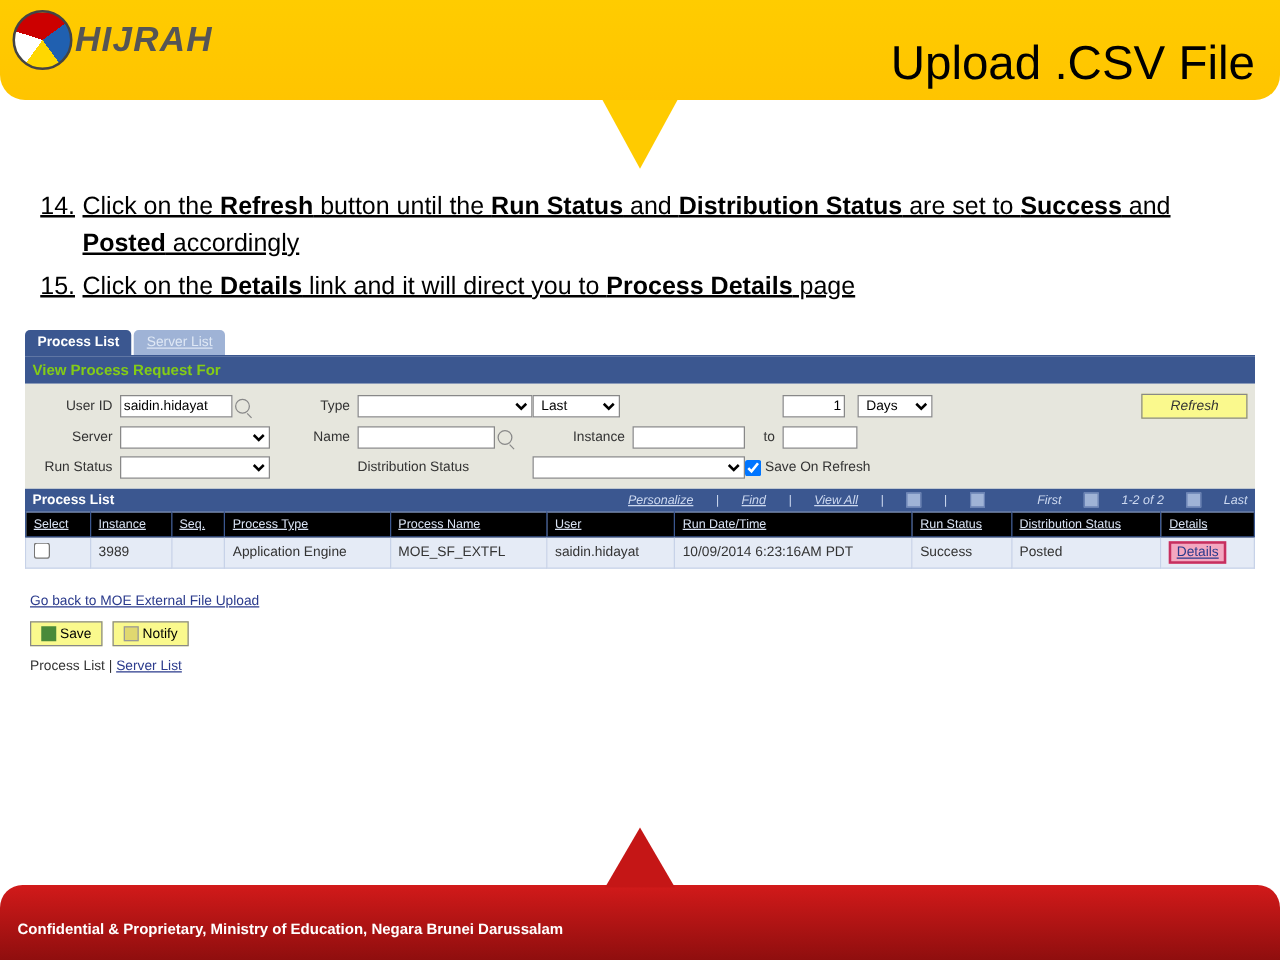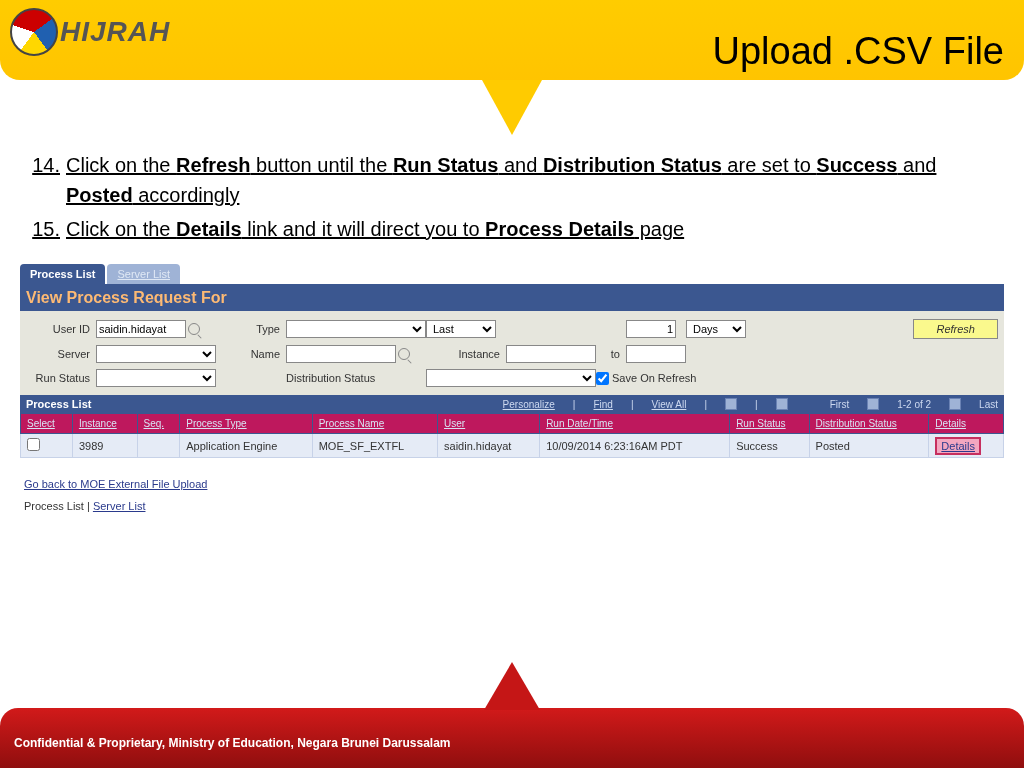--- a/index.html
+++ b/index.html
@@ -21,39 +21,39 @@
   .inst-text b { font-weight:bold; }
 
   
   .app { margin: 10px 20px 0 20px; font-size:11px; color:#333; background:#fff; }
 
   .tabs { display:flex; align-items:flex-end; border-bottom:1px solid #3b5790; }
   .tab { padding:4px 10px; border-radius:4px 4px 0 0; margin-right:2px; font-size:11px; }
   .tab.active { background:#3b5790; color:#fff; font-weight:bold; }
   .tab.inactive { background:#9fb3d6; color:#dfe8f5; text-decoration:underline; }
 
-  .section-bar { background:#3b5790; color:#fdba74; font-weight:bold; padding:4px 6px; font-size:16px; }
+  .section-bar { background:#3b5790; color:#84cc16; font-weight:bold; padding:4px 6px; font-size:12px; }
 
   .filter { background:#e6e6dd; padding:8px 6px; display:grid; grid-template-columns: 70px 120px 70px 140px 80px 90px 30px 60px 60px 90px auto; row-gap:6px; align-items:center; }
   .filter label { text-align:right; padding-right:6px; color:#333; font-size:11px; }
   .filter input[type=text], .filter select { font-size:11px; height:18px; border:1px solid #888; background:#fff; padding:0 2px; width:100%; }
   .lookup { width:12px; height:12px; border:1px solid #888; border-radius:50%; position:relative; display:inline-block; margin-left:2px; }
   .lookup::after{content:'';position:absolute;right:-3px;bottom:-3px;width:5px;height:1px;background:#888;transform:rotate(45deg);}
   .refresh-btn { background:#faf98d; border:1px solid #888; padding:3px 22px; font-size:11px; font-style:italic; color:#333; cursor:pointer; }
   .chk { display:flex; align-items:center; gap:3px; }
 
   .grid-bar { background:#3b5790; color:#fff; padding:3px 6px; display:flex; align-items:center; justify-content:space-between; font-size:11px; }
   .grid-bar .title { font-weight:bold; }
-  .grid-links { display:flex; gap:18px; align-items:center; }
+  .grid-links { display:flex; gap:18px; align-items:center;font-style:italic; }
   .grid-links a { color:#cdd9f0; text-decoration:underline; font-size:10px; }
   .grid-links span { color:#cdd9f0; font-size:10px; }
   .mini-icon { width:12px; height:12px; background:#9fb3d6; border:1px solid #6a82b4; display:inline-block; }
 
   table.grid { width:100%; border-collapse:collapse; }
-  table.grid th { background:#be185d; color:#d9e3f4; font-weight:normal; text-align:left; padding:4px 6px; border:1px solid #3b5790; font-size:10px; text-decoration:underline; }
+  table.grid th { background:#000000; color:#d9e3f4; font-weight:normal; text-align:left; padding:4px 6px; border:1px solid #3b5790; font-size:10px; text-decoration:underline; }
   table.grid td { background:#e5ebf6; padding:4px 6px; border:1px solid #c7d2e8; font-size:11px; }
   .details-link { background:#f3a7c0; border:2px solid #c62f5f; padding:1px 4px; color:#2a3a8c; text-decoration:underline; font-size:11px; }
 
   .back-link { display:block; margin:20px 0 10px 4px; color:#2a3a8c; text-decoration:underline; font-size:11px; }
   .btn-row { display:flex; gap:8px; margin:4px 0 10px 4px; }
   .btn { background:#faf98d; border:1px solid #888; padding:3px 8px; font-size:11px; display:flex; align-items:center; gap:3px; cursor:pointer; }
   .btn .ic { width:12px; height:12px; background:#4a8a3a; display:inline-block; }
   .btn .ic.n { background:#e0d870; border:1px solid #999; }
   .breadcrumb { font-size:11px; margin-left:4px; }
   .breadcrumb a { color:#2a3a8c; text-decoration:underline; }
@@ -181,20 +181,30 @@
       <td>10/09/2014  6:23:16AM PDT</td>
       <td>Success</td>
       <td>Posted</td>
       <td><a class="details-link">Details</a></td>
     </tr>
   </tbody>
     </table>
 
   <a class="back-link">Go back to MOE External File Upload</a>
 
+  <div class="btn-row">
+    <button class="btn">
+        <span class="ic"></span>
+        <span>Save</span>
+      </button>
+    <button class="btn">
+        <span class="ic n"></span>
+        <span>Notify</span>
+      </button>
+  </div>
 
   <div class="breadcrumb">
     <span>Process List</span> |
     <a>Server List</a>
   </div>
 </div>
 
 <div class="footer">
   <span>Confidential &amp; Proprietary, Ministry of Education, Negara Brunei Darussalam</span>
 </div>

